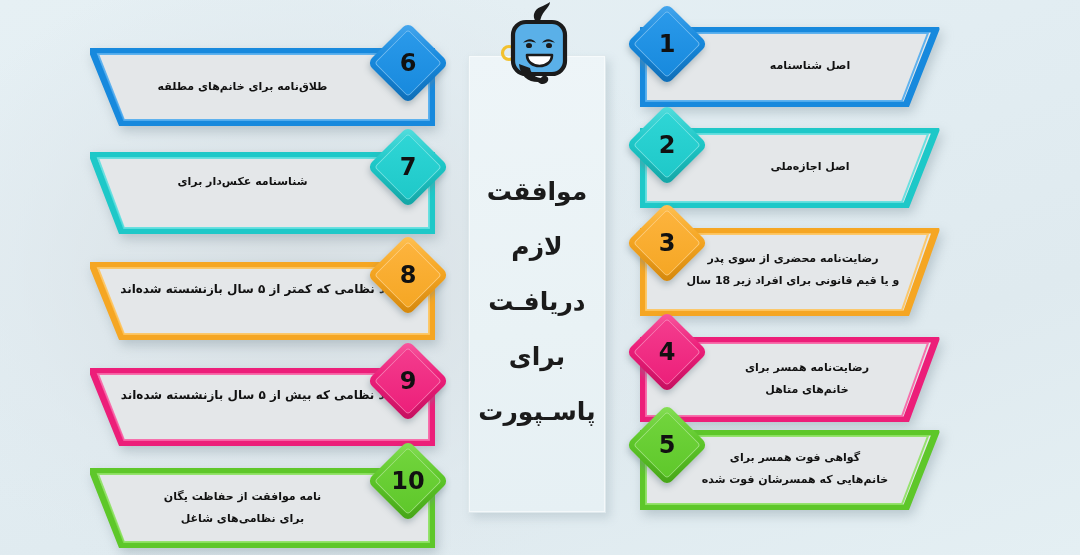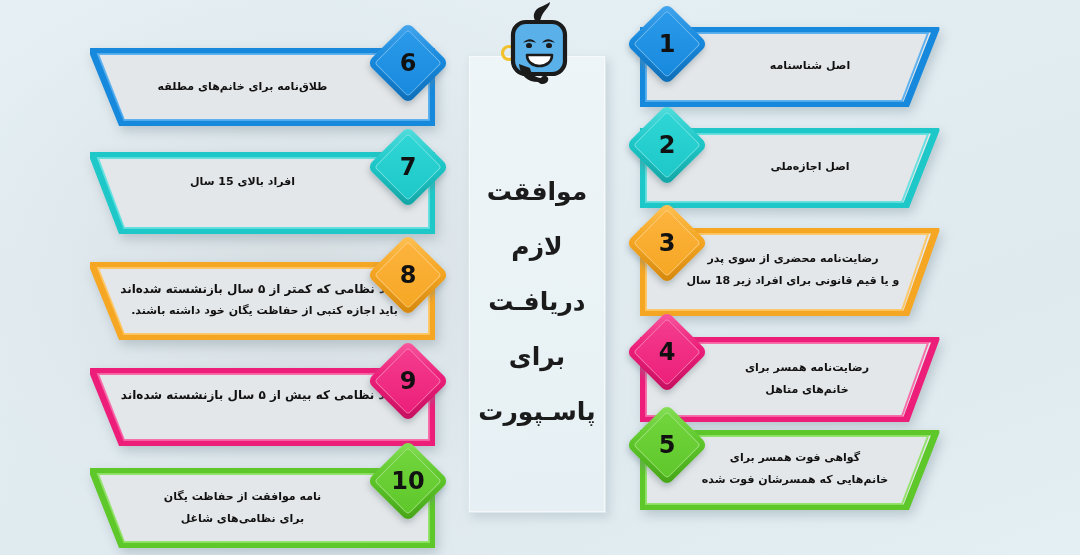--- a/index.html
+++ b/index.html
@@ -196,38 +196,37 @@
 </div>
 
 <div class="banner" style="left:90px;top:152px;width:345px;height:82px;">
   <div class="band">
     <svg class="outer" viewBox="0 0 345 82" preserveAspectRatio="none">
       <path d="M2 2 H343 V80 H32 Z" fill="#e4e7e9" stroke="#1ec8c8" stroke-width="7" stroke-linejoin="round"></path>
       <path d="M8 6 H339 V76 H34 Z" fill="none" stroke="#56dede" stroke-width="2" opacity=".85"></path>
     </svg>
   </div>
   <div class="txt" style="right:66px;left:26px;top:19px;">
-    <span class="l">افراد بالای 15 سال</span>
+    <span class="l">شناسنامه عکس‌دار برای</span>
   </div>
   <div class="badge" style="right:-2px;top:-14px;background:linear-gradient(135deg,#56dede,#1ec8c8 45%,#14a3a3);">
     <div class="inner" style="background:linear-gradient(315deg,#1ec8c8,#2fd6d6);"></div>
     <div class="num">7</div>
   </div>
 </div>
 
 <div class="banner" style="left:90px;top:262px;width:345px;height:78px;">
   <div class="band">
     <svg class="outer" viewBox="0 0 345 78" preserveAspectRatio="none">
       <path d="M2 2 H343 V76 H32 Z" fill="#e4e7e9" stroke="#f5a623" stroke-width="7" stroke-linejoin="round"></path>
       <path d="M8 6 H339 V72 H34 Z" fill="none" stroke="#ffc255" stroke-width="2" opacity=".85"></path>
     </svg>
   </div>
   <div class="txt" style="right:14px;left:18px;top:17px;font-size:12px;line-height:21px;">
     <span class="l">افراد نظامی که کمتر از ۵ سال بازنشسته شده‌اند</span>
-    <span class="l" style="font-size:11px;">باید اجازه کتبی از حفاظت یگان خود داشته باشند.</span>
   </div>
   <div class="badge" style="right:-2px;top:-16px;background:linear-gradient(135deg,#ffc255,#f5a623 45%,#d2860c);">
     <div class="inner" style="background:linear-gradient(315deg,#f5a623,#fdb43e);"></div>
     <div class="num">8</div>
   </div>
 </div>
 
 <div class="banner" style="left:90px;top:368px;width:345px;height:78px;">
   <div class="band">
     <svg class="outer" viewBox="0 0 345 78" preserveAspectRatio="none">

